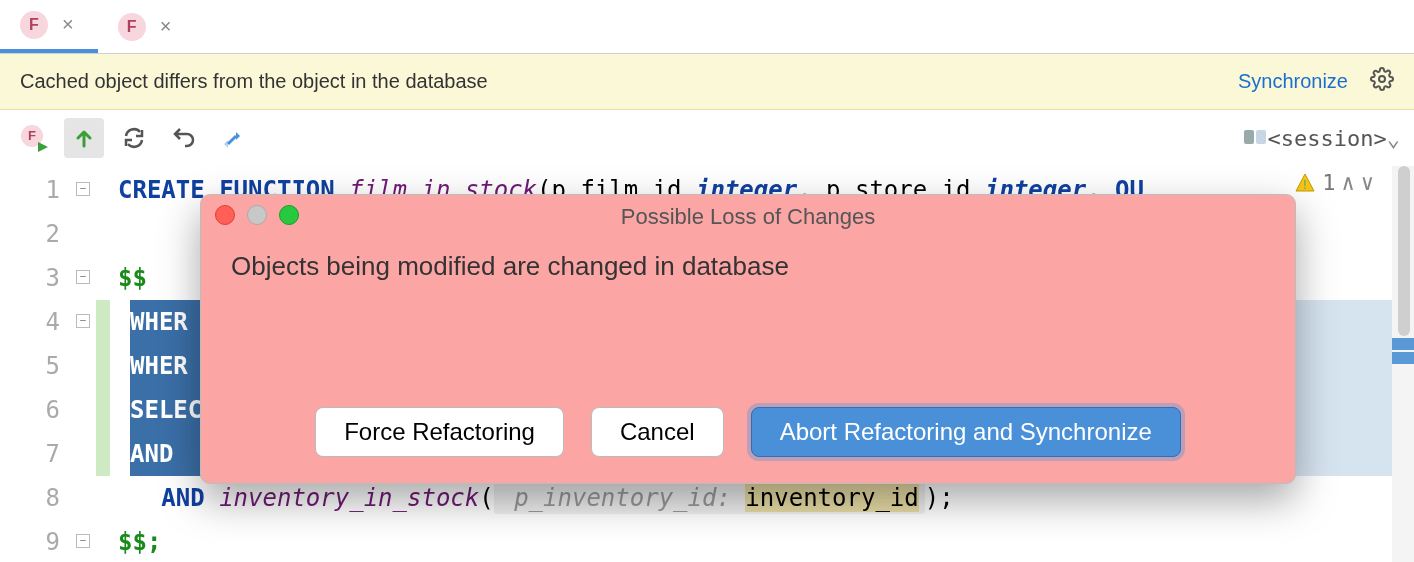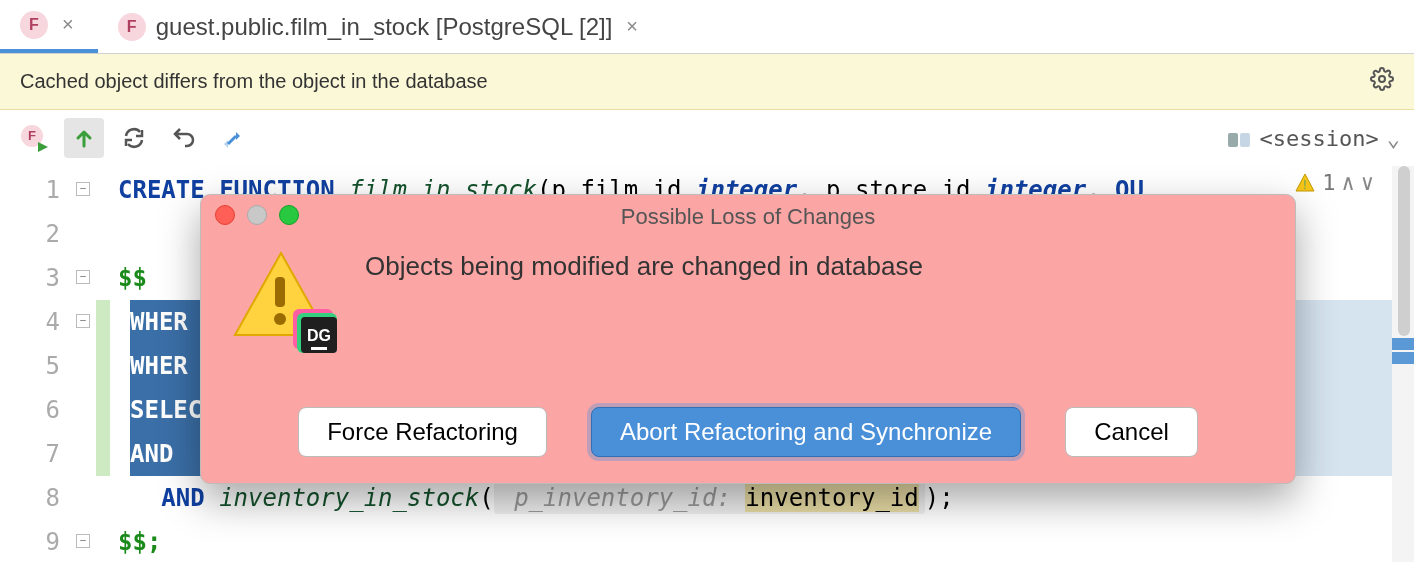--- a/index.html
+++ b/index.html
@@ -10,29 +10,29 @@
   .tab .tab-icon { width:28px; height:28px; border-radius:50%; background:#f7d6dd; display:flex; align-items:center; justify-content:center; font-size:16px; font-weight:600; color:#b04060; }
   .tab .close { font-size:20px; color:#888; padding:0 4px; }
   .banner { height:56px; background:#fbf8d8; display:flex; align-items:center; padding:0 20px; font-size:20px; color:#333; border-bottom:1px solid #e5e0a0; }
   .banner-msg { flex:1; }
   .banner-link { color:#1a6fcf; margin-left:28px; cursor:pointer; }
   .banner-gear { margin-left:22px; color:#555; cursor:pointer; }
   .toolbar { height:56px; display:flex; align-items:center; padding:0 14px; gap:10px; }
   .tb-btn { width:40px; height:40px; display:flex; align-items:center; justify-content:center; cursor:pointer; border-radius:4px; }
   .tb-btn.hl { background:#e5e5e5; }
   .tb-spacer { flex:1; }
-  .session { display:flex; align-items:flex-end; gap:8px; font-size:22px; color:#555; font-family:Menlo, monospace; }
+  .session { display:flex; align-items:flex-start; font-size:22px; color:#555; font-family:Menlo, monospace; }
   .editor { position:relative; display:flex; height:calc(562px - 54px - 48px - 56px); font-family:Menlo, Consolas, monospace; font-size:24px; }
   .gutter { width:96px; text-align:right; color:#aaa; padding-top:2px; }
   .gutter div { height:44px; line-height:44px; padding-right:36px; position:relative; }
   .fold { position:absolute; right:6px; top:14px; width:14px; height:14px; border:1px solid #bbb; background:#fff; font-size:11px; line-height:12px; text-align:center; color:#888; }
   .code { flex:1; position:relative; padding-top:2px; overflow:hidden; }
   .line { height:44px; line-height:44px; white-space:pre; padding-left:22px; }
   .kw { color:#1040a0; font-weight:600; }
-  .fn { font-style:italic; color:#14532d; }
+  .fn { font-style:italic; color:#701a75; }
   .ty { font-style:italic; color:#1040a0; font-weight:600; }
   .str { color:#1a8a1a; font-weight:600; }
   .hint { color:#999; font-style:italic; }
   .hintbox { background:#f0f0f0; padding:2px 6px; border-radius:3px;margin-top:16px; }
   .hlword { background:#e8dca5; }
   .change-stripe { position:absolute; left:96px; top:calc(44px*3 + 2px); width:14px; height:calc(44px*4); background:#cdeac2; }
   .sel-block { position:absolute; left:130px; top:calc(44px*3 + 2px); width:80px; height:calc(44px*4); background:#3b6fa7; }
   .sel-end { position:absolute; left:210px; top:calc(44px*3 + 2px); right:22px; height:calc(44px*4); background:#d6e4f0; }
   .line.seltext { position:relative; z-index:2; color:#fff; font-weight:600; padding-left:34px; }
   .rsb { position:absolute; right:0; top:0; width:22px; height:100%; background:#f4f4f4; }
@@ -44,41 +44,41 @@
   .dialog { position:absolute; left:200px; top:194px; width:1096px; height:290px; background:#fca5a5; border:1px solid #bcbcbc; border-radius:10px; box-shadow:0 16px 40px rgba(0,0,0,.35); z-index:10; }
   .dlg-title { position:relative; height:44px; display:flex; align-items:center; justify-content:center; font-size:22px; color:#555; }
   .traffic { position:absolute; left:14px; top:10px; display:flex; gap:12px; }
   .tl { width:20px; height:20px; border-radius:50%; }
   .tl.r { background:#ff5f57; border:1px solid #e33e32; }
   .tl.y { background:#c8c8c8; border:1px solid #aaa; }
   .tl.g { background:#28c840; border:1px solid #13a125; }
   .dlg-body { display:flex; padding:8px 30px 0 30px; gap:24px; }
   .dlg-icon { width:110px; height:110px; position:relative; flex-shrink:0; }
   .dlg-msg { font-size:26px; color:#333; padding-top:4px; }
-  .dlg-buttons { position:absolute; bottom:26px; left:0; right:0; display:flex; justify-content:center; gap:44px; }
+  .dlg-buttons { position:absolute; bottom:26px; left:0; right:0; display:flex; justify-content:center; gap:27px; }
   .btn { font-size:24px; padding:10px 28px; border-radius:8px; border:1px solid #bbb; background:#fff; cursor:pointer; }
   .btn.primary { background:#4a90d9; color:#fff; border:1px solid #2f6fb5; box-shadow:0 0 0 4px rgba(74,144,217,.35); }
 </style>
 </head>
 <body>
 
 <div class="tabs">
   <div class="tab active">
     <span class="tab-icon">F</span>
     <span class="close">×</span>
   </div>
   <div class="tab">
     <span class="tab-icon">F</span>
-    <span>guest.public.film_in_stock [PostgreSQL [2]]</span>
     <span class="close">×</span>
   </div>
 </div>
 
 <div class="banner">
   <span class="banner-msg">Cached object differs from the object in the database</span>
+  <span class="banner-link">Synchronize</span>
   <span class="banner-gear">
     <svg width="24" height="24" viewBox="0 0 24 24" fill="none" stroke="#555" stroke-width="2">
         <circle cx="12" cy="12" r="3"></circle>
         <path d="M19.4 15a1.65 1.65 0 0 0 .33 1.82l.06.06a2 2 0 1 1-2.83 2.83l-.06-.06a1.65 1.65 0 0 0-1.82-.33 1.65 1.65 0 0 0-1 1.51V21a2 2 0 0 1-4 0v-.09a1.65 1.65 0 0 0-1-1.51 1.65 1.65 0 0 0-1.82.33l-.06.06a2 2 0 1 1-2.83-2.83l.06-.06a1.65 1.65 0 0 0 .33-1.82 1.65 1.65 0 0 0-1.51-1H3a2 2 0 0 1 0-4h.09a1.65 1.65 0 0 0 1.51-1 1.65 1.65 0 0 0-.33-1.82l-.06-.06a2 2 0 1 1 2.83-2.83l.06.06a1.65 1.65 0 0 0 1.82.33h0a1.65 1.65 0 0 0 1-1.51V3a2 2 0 0 1 4 0v.09a1.65 1.65 0 0 0 1 1.51h0a1.65 1.65 0 0 0 1.82-.33l.06-.06a2 2 0 1 1 2.83 2.83l-.06.06a1.65 1.65 0 0 0-.33 1.82v0a1.65 1.65 0 0 0 1.51 1H21a2 2 0 0 1 0 4h-.09a1.65 1.65 0 0 0-1.51 1z"></path>
       </svg>
   </span>
 </div>
 
 <div class="toolbar">
   <div class="tb-btn">
@@ -169,34 +169,20 @@
 <div class="dialog">
   <div class="dlg-title">
     <div class="traffic">
       <div class="tl r"></div>
       <div class="tl y"></div>
       <div class="tl g"></div>
     </div>
     <span>Possible Loss of Changes</span>
   </div>
   <div class="dlg-body">
-    <div class="dlg-icon">
-      <svg width="110" height="110" viewBox="0 0 110 110">
-        <polygon points="50,6 96,88 4,88" fill="#ffd23f" stroke="#e0a800" stroke-width="2"></polygon>
-        <rect x="44" y="30" width="10" height="30" rx="4" fill="#9a6b00"></rect>
-        <circle cx="49" cy="72" r="6" fill="#9a6b00"></circle>
-        <g transform="translate(62,62)">
-          <rect x="0" y="0" width="40" height="40" rx="6" fill="#ff5fa2"></rect>
-          <rect x="4" y="4" width="40" height="40" rx="6" fill="#35d07f"></rect>
-          <rect x="8" y="8" width="36" height="36" rx="4" fill="#1f1f1f"></rect>
-          <text x="26" y="32" text-anchor="middle" font-size="16" font-weight="700" fill="#fff">DG</text>
-          <rect x="18" y="38" width="16" height="3" fill="#fff"></rect>
-        </g>
-      </svg>
-    </div>
     <div class="dlg-msg">Objects being modified are changed in database</div>
   </div>
   <div class="dlg-buttons">
     <button class="btn">Force Refactoring</button>
+    <button class="btn">Cancel</button>
     <button class="btn primary">Abort Refactoring and Synchronize</button>
-    <button class="btn">Cancel</button>
   </div>
 </div>
 
 </body></html>

